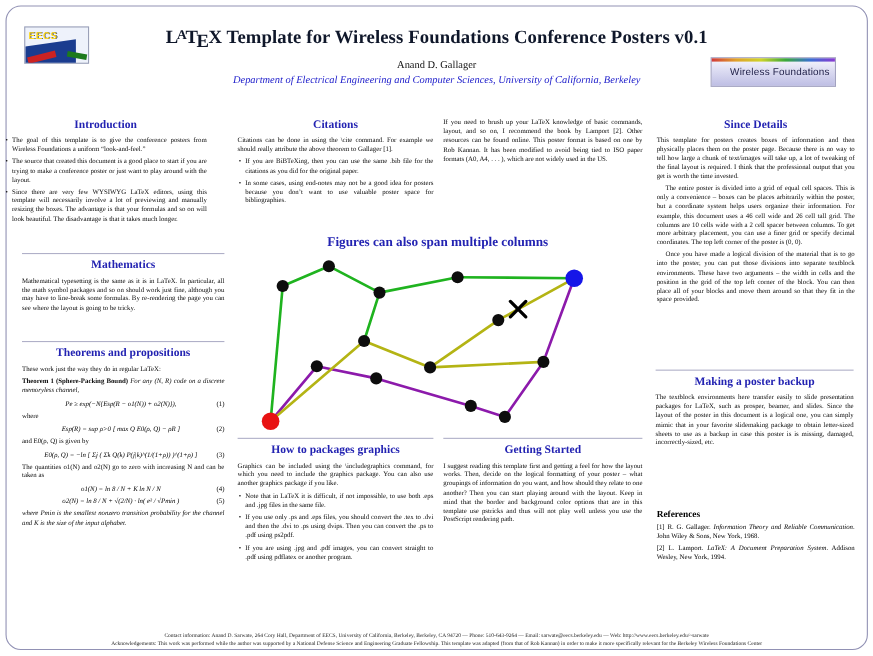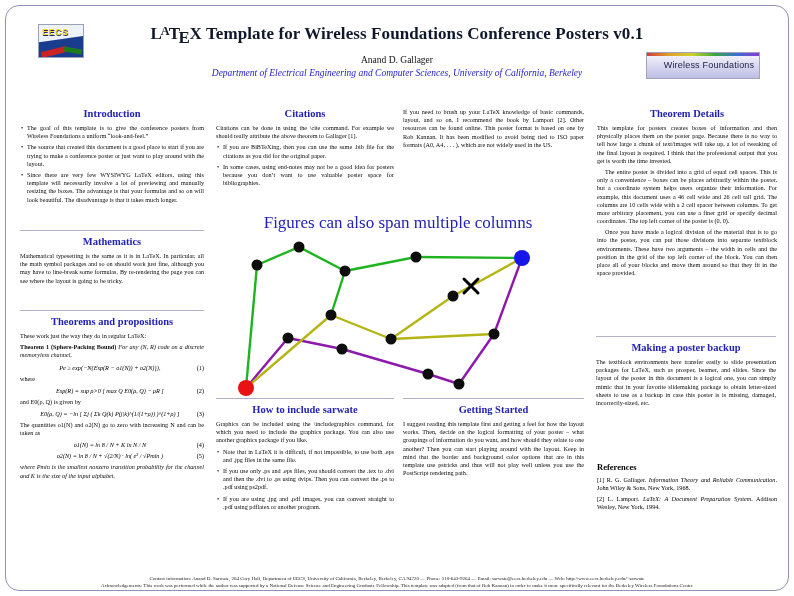--- a/index.html
+++ b/index.html
@@ -12,21 +12,21 @@
   .header { position: absolute; left: 90px; right: 90px; top: 24px; text-align: center; }
   .title { color: #0f172a; font-weight: bold; font-size: 17px; letter-spacing: 0.1px; }
   .lx { display: inline-block; }
   .la { font-size: 0.72em; vertical-align: 0.34em; margin-left: -0.10em; margin-right: -0.09em; }
   .le { vertical-align: -0.21em; margin-left: -0.09em; margin-right: -0.03em; }
   .title-rest { margin-left: 4px; }
   .author { margin-top: 7px; font-size: 9.5px; color: #111; }
   .dept { margin-top: 3px; font-size: 9.5px; font-style: italic; color: #2222cc; }
 
   
-  .eecs-logo { position: absolute; left: 38px; top: 24px; width: 46px; height: 34px; background: #eef2fb; border: 0.6px solid #9aa0b8; overflow: hidden; }
+  .eecs-logo { position: absolute; left: 22px; top: 24px; width: 59px; height: 34px; background: #eef2fb; border: 0.6px solid #9aa0b8; overflow: hidden; }
   .eecs-blue { position: absolute; left: 0; bottom: -4px; width: 46px; height: 22px; background: #1a3c8f; transform: skewY(-8deg); }
   .eecs-red { position: absolute; left: 2px; bottom: 2px; width: 26px; height: 6px; background: #cc2222; transform: rotate(-14deg); }
   .eecs-green { position: absolute; right: 1px; bottom: 4px; width: 18px; height: 5px; background: #1d7a1d; transform: rotate(10deg); }
   .eecs-text { position: absolute; left: 3px; top: 2px; font-family: "Liberation Sans", sans-serif; font-weight: bold; font-size: 9px; color: #ffd91c; text-shadow: 0.6px 0.6px 0 #1a2a66; letter-spacing: 0.5px; }
   .wf-logo { position: absolute; right: 34px; top: 52px; width: 114px; height: 27px; background: linear-gradient(#f7f7fd 0%, #dcdcf2 45%, #bebee4 100%); border: 0.6px solid #a2a2c0; text-align: center; }
   .wf-bar { display: block; height: 3px; width: 100%; background: linear-gradient(90deg, #d23b3b, #e0a22a, #cdd32a, #3aa83a, #3a6fd2, #8a3ad2); }
   .wf-text { display: block; margin-top: 4px; font-family: "Liberation Sans", sans-serif; font-size: 9px; color: #22224a; letter-spacing: 0.2px; padding-left: 12px; }
 
   
   .sec { position: absolute; }
@@ -45,21 +45,21 @@
   .thm .thm-label { font-weight: bold; }
   .thm .thm-text { font-style: italic; }
   .eq { display: flex; align-items: center; margin: 4px 0 4px 6px; font-size: 6.2px; }
   .eq .eq-body { flex: 1; text-align: center; font-style: italic; }
   .eq .eq-num { font-style: normal; padding-left: 3px; }
   .connector { margin-top: 2px; }
   .tail { font-style: italic; margin-top: 2px; }
 
   
   .figure-block { position: absolute; left: 216px; top: 213px; width: 364px; text-align: center; }
-  .figure-block h2 { color: #2323b2; font-size: 17px; font-weight: normal; margin-bottom: 5px; }
+  .figure-block h2 { color: #2323b2; font-size: 12px; font-weight: bold; margin-bottom: 5px; }
   .figure-block svg { display: inline-block; }
 
   
   .refs h2 { color: #000; text-align: left; font-size: 8.5px; margin-bottom: 4px; }
   .ref-item { font-size: 6.2px; line-height: 1.3; margin-bottom: 3px; text-align: justify; }
   .ref-title { font-style: italic; }
 
   
   .footer { position: absolute; left: 30px; right: 30px; bottom: 7px; text-align: center; font-size: 5px; line-height: 1.4; color: #222; }
 </style>
@@ -79,21 +79,21 @@
     <span class="wf-bar"></span>
     <span class="wf-text">Wireless Foundations</span>
   </div>
 
   <div class="header">
     <h1 class="title"><span class="lx">L</span><span class="lx la">A</span><span class="lx">T</span><span class="lx le">E</span><span class="lx">X</span><span class="title-rest">Template for Wireless Foundations Conference Posters v0.1</span></h1>
     <div class="author">Anand D. Gallager</div>
     <div class="dept">Department of Electrical Engineering and Computer Sciences, University of California, Berkeley</div>
   </div>
 
-  <section class="sec" style="left:20px; top:108px; width:184px;">
+  <section class="sec" style="left:4px; top:108px; width:184px;">
     <h2>Introduction</h2>
     <ul class="bullets">
       <li>The goal of this template is to give the conference posters from Wireless Foundations a uniform “look-and-feel.”</li>
       <li>The source that created this document is a good place to start if you are trying to make a conference poster or just want to play around with the layout.</li>
       <li>Since there are very few WYSIWYG LaTeX editors, using this template will necessarily involve a lot of previewing and manually resizing the boxes. The advantage is that your formulas and so on will look beautiful. The disadvantage is that it takes much longer.</li>
     </ul>
   </section>
 
   <section class="sec ruled" style="left:20px; top:230px; width:184px;">
     <h2>Mathematics</h2>
@@ -172,40 +172,40 @@
         <circle cx="221" cy="58" r="5.5" fill="#0d0d0d"></circle>
         <circle cx="196" cy="136" r="5.5" fill="#0d0d0d"></circle>
         <circle cx="227" cy="146" r="5.5" fill="#0d0d0d"></circle>
         <circle cx="262" cy="96" r="5.5" fill="#0d0d0d"></circle>
         <line x1="232" y1="41" x2="246" y2="55" stroke="#000" stroke-width="3" stroke-linecap="round"></line>
         <line x1="232" y1="55" x2="246" y2="41" stroke="#000" stroke-width="3" stroke-linecap="round"></line>
       </svg>
   </section>
 
   <section class="sec ruled" style="left:216px; top:398px; width:178px;">
-    <h2>How to include sarwate</h2>
+    <h2>How to packages graphics</h2>
     <p class="body-text">Graphics can be included using the \includegraphics command, for which you need to include the graphics package. You can also use another graphics package if you like.</p>
     <ul class="bullets mt3">
       <li>Note that in LaTeX it is difficult, if not impossible, to use both .eps and .jpg files in the same file.</li>
       <li>If you use only .ps and .eps files, you should convert the .tex to .dvi and then the .dvi to .ps using dvips. Then you can convert the .ps to .pdf using ps2pdf.</li>
       <li>If you are using .jpg and .pdf images, you can convert straight to .pdf using pdflatex or another program.</li>
     </ul>
   </section>
 
   <section class="sec" style="left:403px; top:108px; width:181px;">
     <p class="body-text">If you need to brush up your LaTeX knowledge of basic commands, layout, and so on, I recommend the book by Lamport [2]. Other resources can be found online. This poster format is based on one by Rob Kannan. It has been modified to avoid being tied to ISO paper formats (A0, A4, . . . ), which are not widely used in the US.</p>
   </section>
 
   <section class="sec ruled" style="left:403px; top:398px; width:181px;">
     <h2>Getting Started</h2>
     <p class="body-text">I suggest reading this template first and getting a feel for how the layout works. Then, decide on the logical formatting of your poster – what groupings of information do you want, and how should they relate to one another? Then you can start playing around with the layout. Keep in mind that the border and background color options that are in this template use pstricks and thus will not play well unless you use the PostScript rendering path.</p>
   </section>
 
   <section class="sec" style="left:597px; top:108px; width:180px;">
-    <h2>Theorem Details</h2>
+    <h2>Since Details</h2>
     <p class="para">This template for posters creates boxes of information and then physically places them on the poster page. Because there is no way to tell how large a chunk of text/images will take up, a lot of tweaking of the final layout is required. I think that the professional output that you get is worth the time invested.</p>
     <p class="para">The entire poster is divided into a grid of equal cell spaces. This is only a convenience – boxes can be places arbitrarily within the poster, but a coordinate system helps users organize their information. For example, this document uses a 46 cell wide and 26 cell tall grid. The columns are 10 cells wide with a 2 cell spacer between columns. To get more arbitrary placement, you can use a finer grid or specify decimal coordinates. The top left corner of the poster is (0, 0).</p>
     <p class="para">Once you have made a logical division of the material that is to go into the poster, you can put those divisions into separate textblock environments. These have two arguments – the width in cells and the position in the grid of the top left corner of the block. You can then place all of your blocks and move them around so that they fit in the space provided.</p>
   </section>
 
   <section class="sec ruled" style="left:596px; top:336px; width:180px;">
     <h2>Making a poster backup</h2>
     <p class="body-text">The textblock environments here transfer easily to slide presentation packages for LaTeX, such as prosper, beamer, and slides. Since the layout of the poster in this document is a logical one, you can simply mimic that in your favorite slidemaking package to obtain letter-sized sheets to use as a backup in case this poster is is missing, damaged, incorrectly-sized, etc.</p>
   </section>
 

